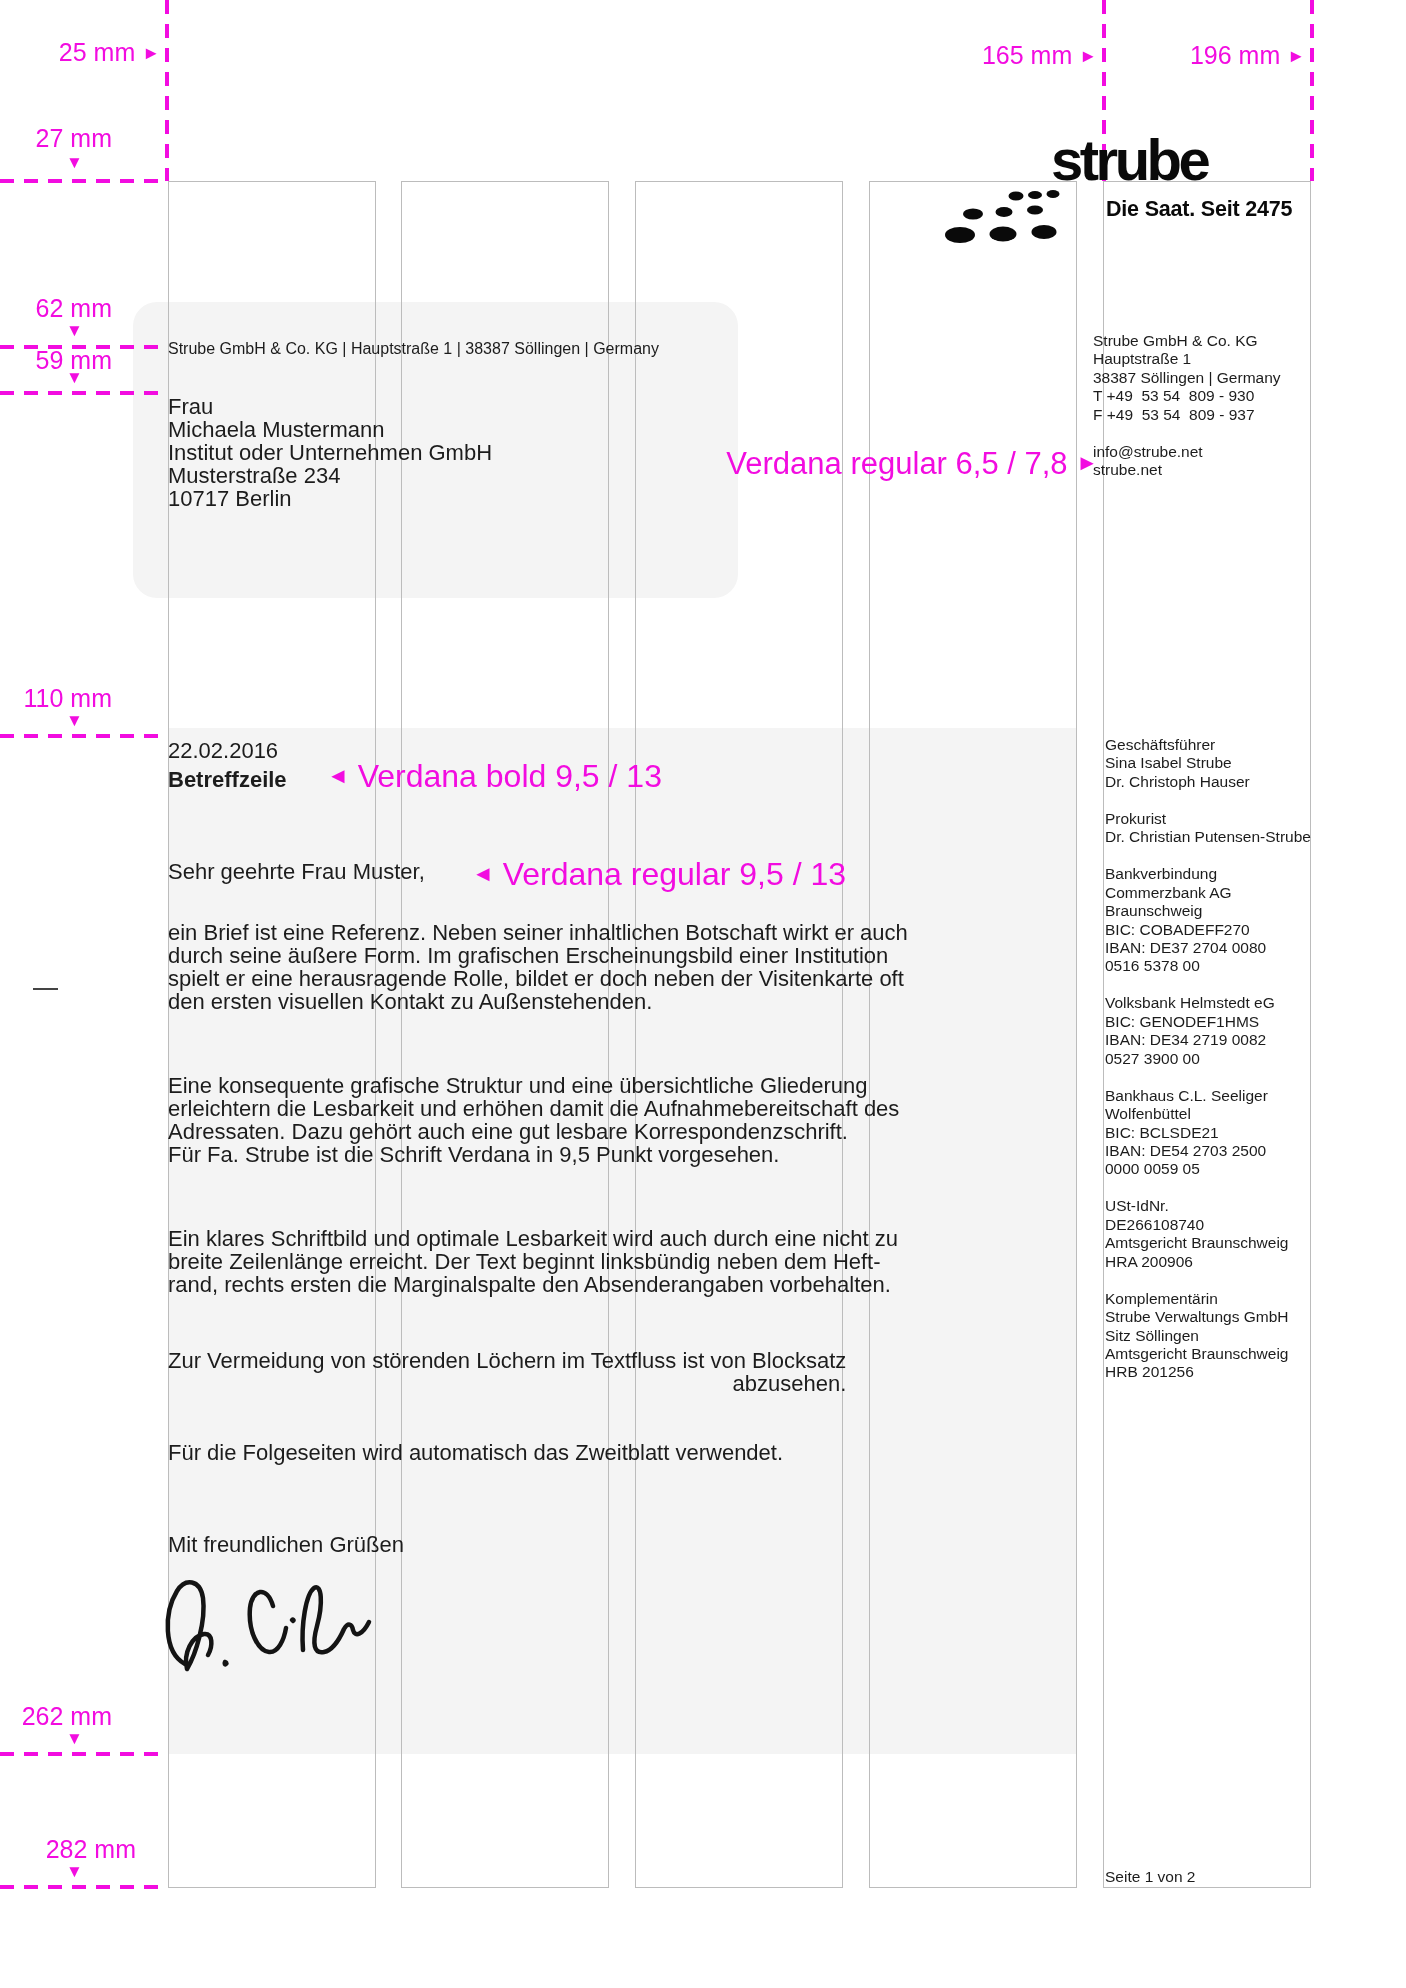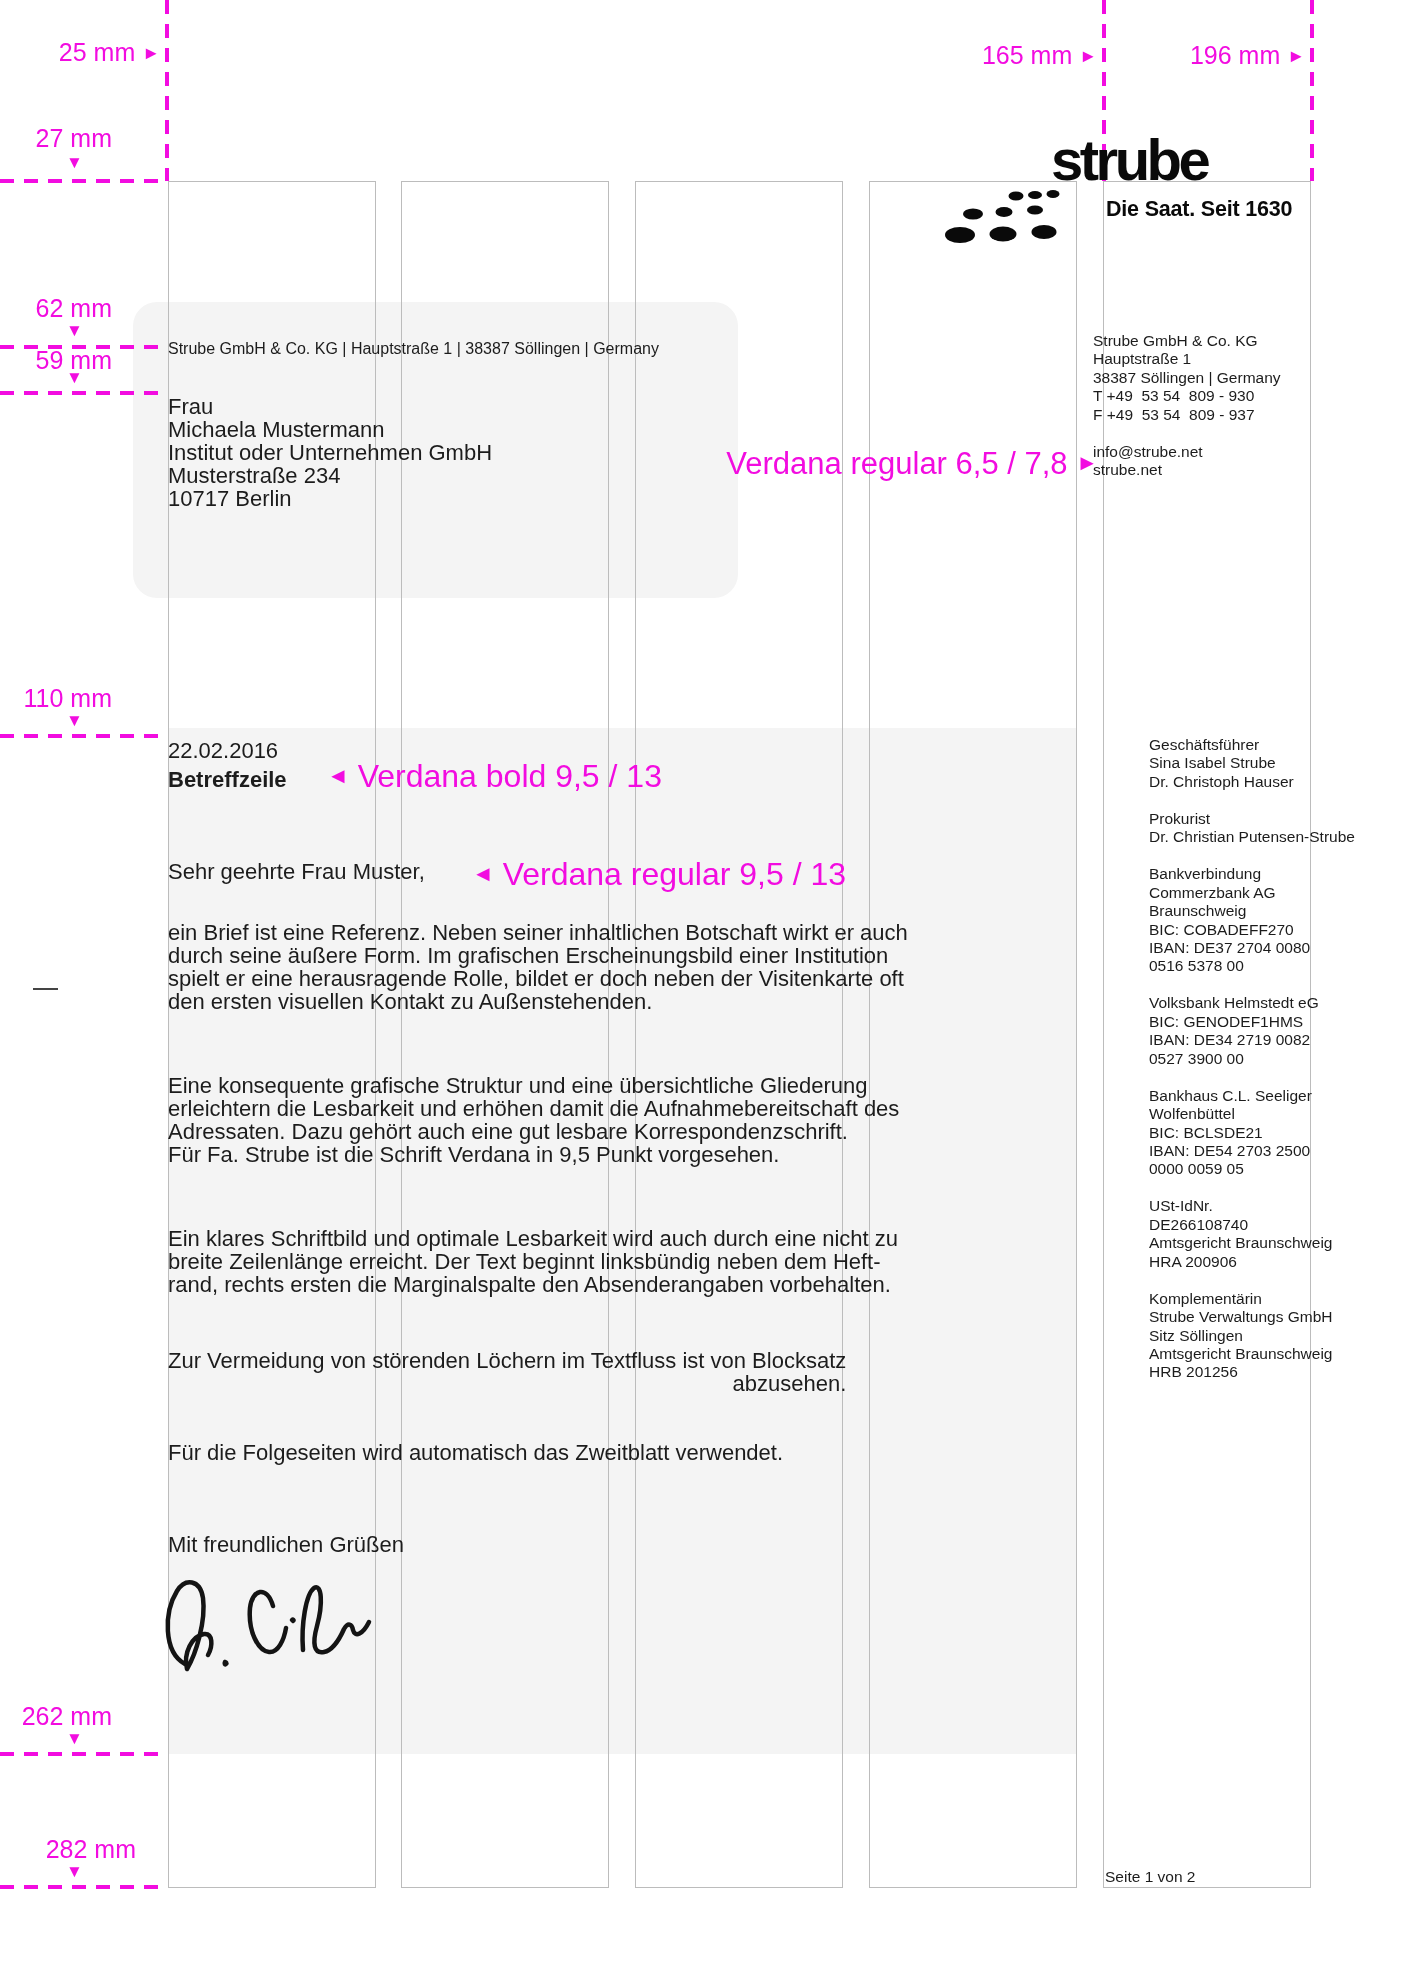--- a/index.html
+++ b/index.html
@@ -70,21 +70,21 @@
   <div class="mlabel" style="left:0;top:684px;width:112px;text-align:right;">110 mm</div>
   <div class="darr" style="left:66px;top:711px;">▼</div>
 
   <div class="mlabel" style="left:0;top:1702px;width:112px;text-align:right;">262 mm</div>
   <div class="darr" style="left:66px;top:1729px;">▼</div>
 
   <div class="mlabel" style="left:0;top:1835px;width:112px;text-align:right;padding-left:24px;">282 mm</div>
   <div class="darr" style="left:66px;top:1862px;">▼</div>
 
   <div class="logo" style="left:1051px;top:126px;">strube</div>
-  <div class="tagline" style="left:1106px;top:197px;">Die Saat. Seit 1630</div>
+  <div class="tagline" style="left:1106px;top:197px;">Die Saat. Seit 2475</div>
   <svg class="abs" style="left:940px;top:182px;" width="140" height="66" viewBox="0 0 140 66">
     <g fill="#0a0a0a">
       <ellipse cx="76" cy="14" rx="7.5" ry="4.5"></ellipse>
         <ellipse cx="95" cy="13" rx="7" ry="4"></ellipse>
         <ellipse cx="113" cy="12" rx="6.5" ry="4"></ellipse>
       <ellipse cx="33" cy="32" rx="10" ry="5.5"></ellipse>
         <ellipse cx="64" cy="30" rx="8.5" ry="5"></ellipse>
         <ellipse cx="95" cy="28" rx="8" ry="4.5"></ellipse>
       <ellipse cx="20" cy="53" rx="15" ry="8"></ellipse>
         <ellipse cx="63" cy="52" rx="13.5" ry="7.5"></ellipse>
@@ -140,21 +140,21 @@
   <svg class="abs" style="left:155px;top:1572px;" width="240" height="112" viewBox="0 0 240 112">
     <g fill="none" stroke="#141414" stroke-width="4.5" stroke-linecap="round" stroke-linejoin="round">
       <path d="M30,92 C8,80 9,40 22,19 C30,6 45,7 48,26 C51,49 41,82 32,97 C28,81 37,64 49,62 C58,61 58,74 53,83"></path>
       <path d="M70,90 c1,0 2,1 1,2 c-1,1 -2,0 -1,-2"></path>
       <path d="M118,34 C112,13 97,17 95,36 C93,59 103,79 114,80 C123,81 129,68 131,56"></path>
       <path d="M137,48 c1,-1 2,0 1,1"></path>
       <path d="M148,78 C146,52 151,22 159,16 C167,11 168,32 162,54 C157,72 159,82 169,80 C179,78 185,66 189,57 C193,50 197,52 198,58 C200,66 208,62 214,50"></path>
     </g>
   </svg>
 
-  <div class="small-text" style="left:1105px;top:736px;width:225px;padding-left:44px;">Geschäftsführer
+  <div class="small-text" style="left:1105px;top:736px;width:225px;">Geschäftsführer
 Sina Isabel Strube
 Dr. Christoph Hauser
 
 Prokurist
 Dr. Christian Putensen-Strube
 
 Bankverbindung
 Commerzbank AG
 Braunschweig
 BIC: COBADEFF270

